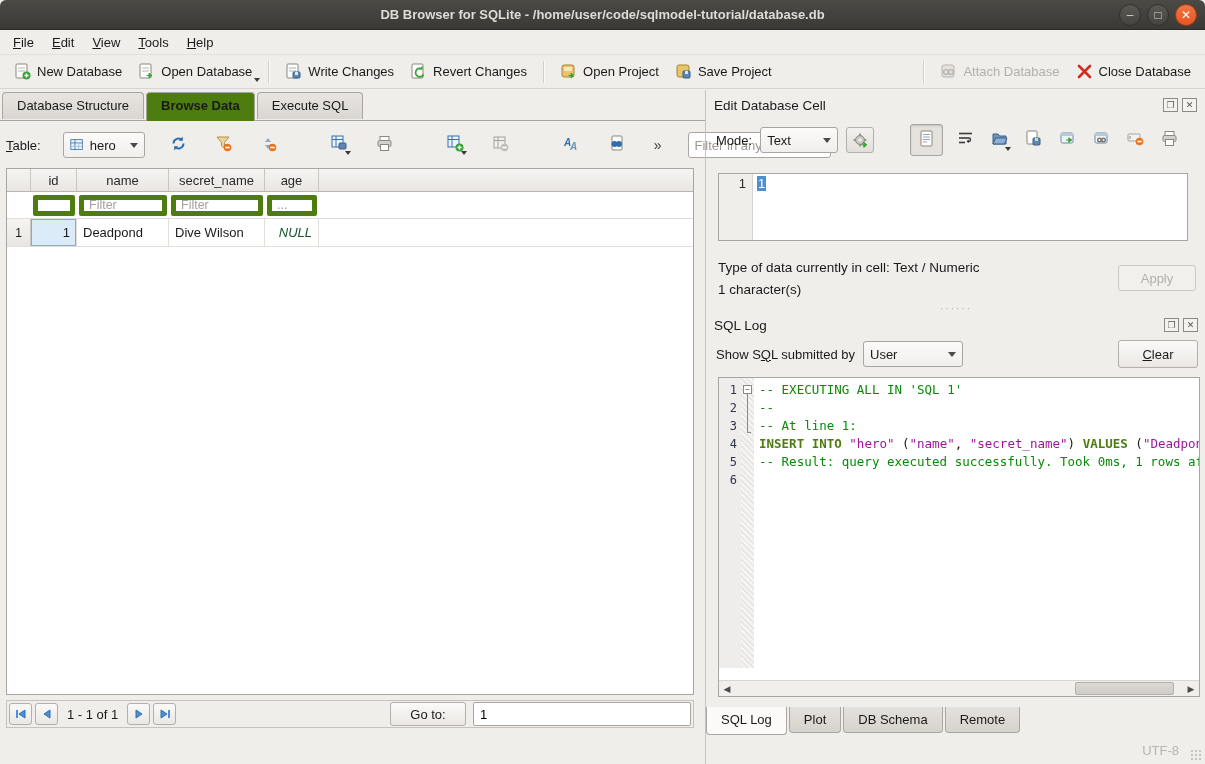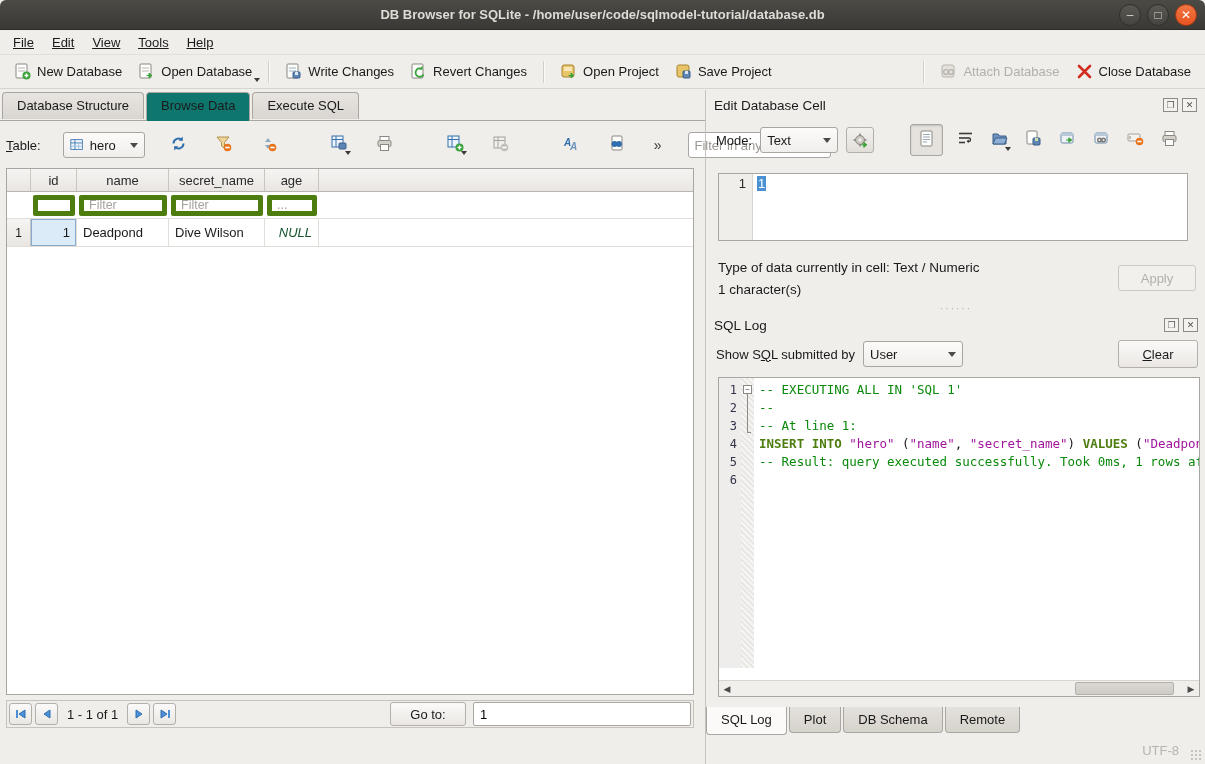--- a/index.html
+++ b/index.html
@@ -12,42 +12,42 @@
     background:linear-gradient(#4c4a45,#3b3935); border-bottom:1px solid #2c2b28;
     display:flex; align-items:center; justify-content:center; border-radius:6px 6px 0 0; }
   .titlebar .title { color:#dfdcd6; font-weight:bold; font-size:13px; }
   .winbtns { position:absolute; right:8px; top:4px; display:flex; gap:6px; }
   .winbtn { width:22px; height:22px; border-radius:50%; background:linear-gradient(#5a5852,#454440);
     border:1px solid #31302c; color:#d9d5cf; font-size:12px; line-height:20px; text-align:center; }
   .winbtn.close { background:linear-gradient(#f07746,#e95420); border-color:#a33c14; color:#fff; }
 
   
   .menubar { position:absolute; left:0; top:30px; width:1045px; height:24px; background:#f0eeea;
-    display:flex; align-items:center; padding-left:4px;text-decoration:underline; }
+    display:flex; align-items:center; padding-left:4px; }
   .menu-item { padding:2px 9px; }
   .menu-item u { text-decoration:underline; }
 
   
   .toolbar { position:absolute; left:0; top:54px; width:1205px; height:35px; background:#f0eeea;
     border-top:1px solid #e3e0db; border-bottom:1px solid #d8d5d0; display:flex; align-items:center; padding:0 6px; }
   .tbtn { display:flex; align-items:center; gap:6px; padding:4px 8px; border-radius:3px; position:relative; }
   .tbtn .lbl { white-space:nowrap; }
   .tbtn.disabled .lbl { color:#b3afa9; }
   .tsep { width:1px; height:22px; background:#d2cfc9; margin:0 8px; box-shadow:1px 0 0 #fbfaf8; }
   .caret-mini { position:absolute; right:0px; bottom:2px; width:0; height:0;
     border-left:3px solid transparent; border-right:3px solid transparent; border-top:4px solid #3a3a3a; }
   .tbspacer { flex:1; }
   .ic { width:17px; height:17px; display:inline-block; flex:none; }
 
   
   .left-panel { position:absolute; left:0; top:90px; width:705px; height:674px; }
   .main-tabs { position:absolute; left:2px; top:2px; height:27px; display:flex; }
   .tab { padding:5px 14px 6px 14px; border:1px solid #a9a5a0; border-bottom:none; margin-right:2px;
     background:linear-gradient(#e8e5e1,#d9d5d0); border-radius:4px 4px 0 0; height:27px; }
-  .tab.active { background:#0f766e; height:29px; position:relative; z-index:2; font-weight:normal; }
+  .tab.active { background:#4d7c0f; height:29px; position:relative; z-index:2; font-weight:bold; }
   .tabline { position:absolute; left:0; top:30px; width:705px; height:1px; background:#a9a5a0; }
 
   .browse-controls { position:absolute; left:6px; top:40px; width:692px; height:30px; display:flex; align-items:center; gap:22px; }
   .combo { display:flex; align-items:center; gap:6px; background:linear-gradient(#fcfbfa,#f1efec);
     border:1px solid #a9a5a0; border-radius:3px; padding:3px 6px; height:26px; }
   .combo .carr { width:0; height:0; border-left:4px solid transparent; border-right:4px solid transparent;
     border-top:5px solid #4a4a4a; margin-left:8px; }
   .table-combo { width:120px; }
   .ibtn { padding:2px 3px; border-radius:3px; position:relative; }
   .chev { color:#3a3a3a; font-size:14px; padding:0 4px; }

